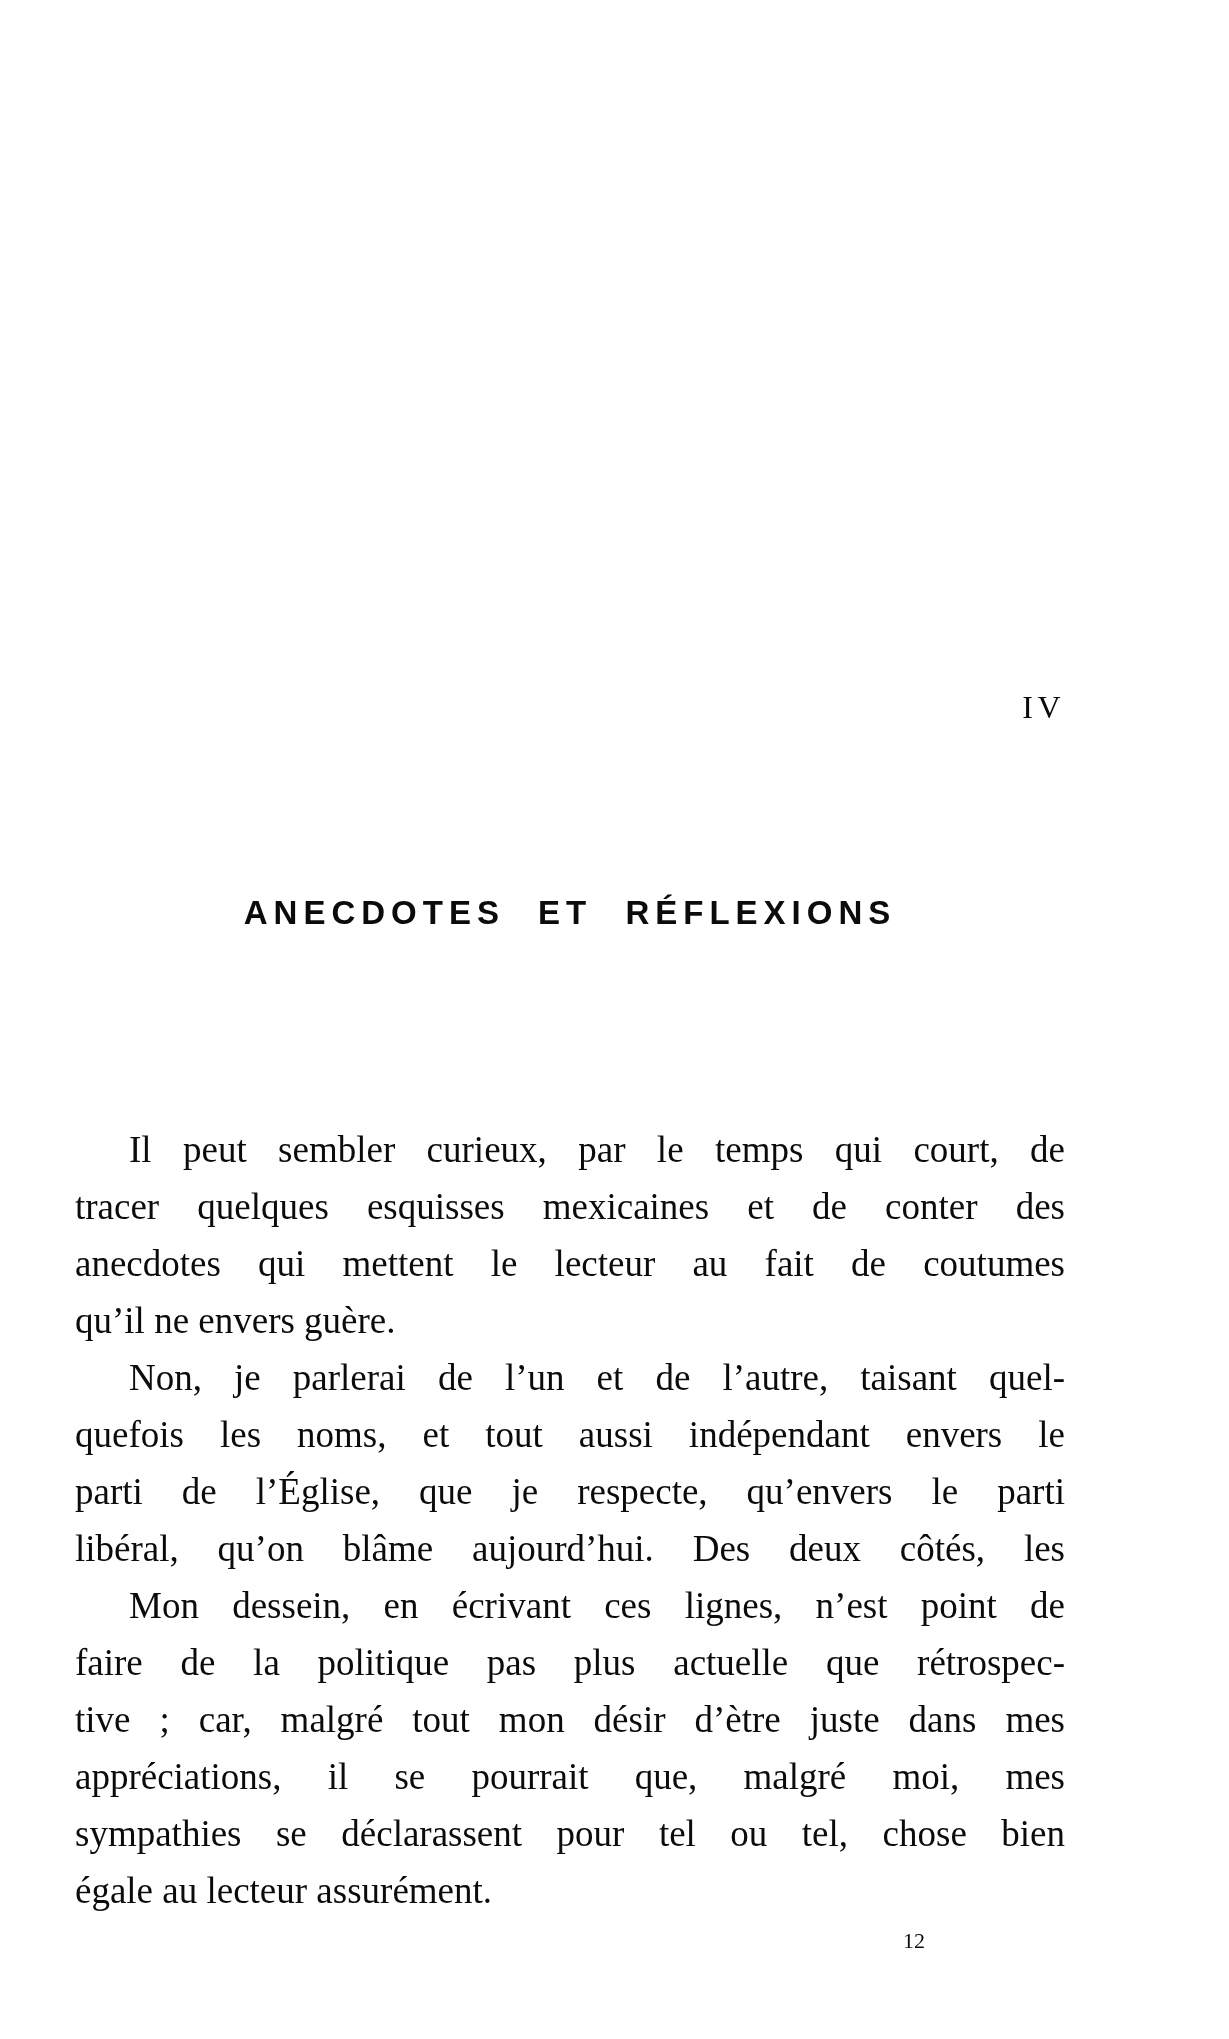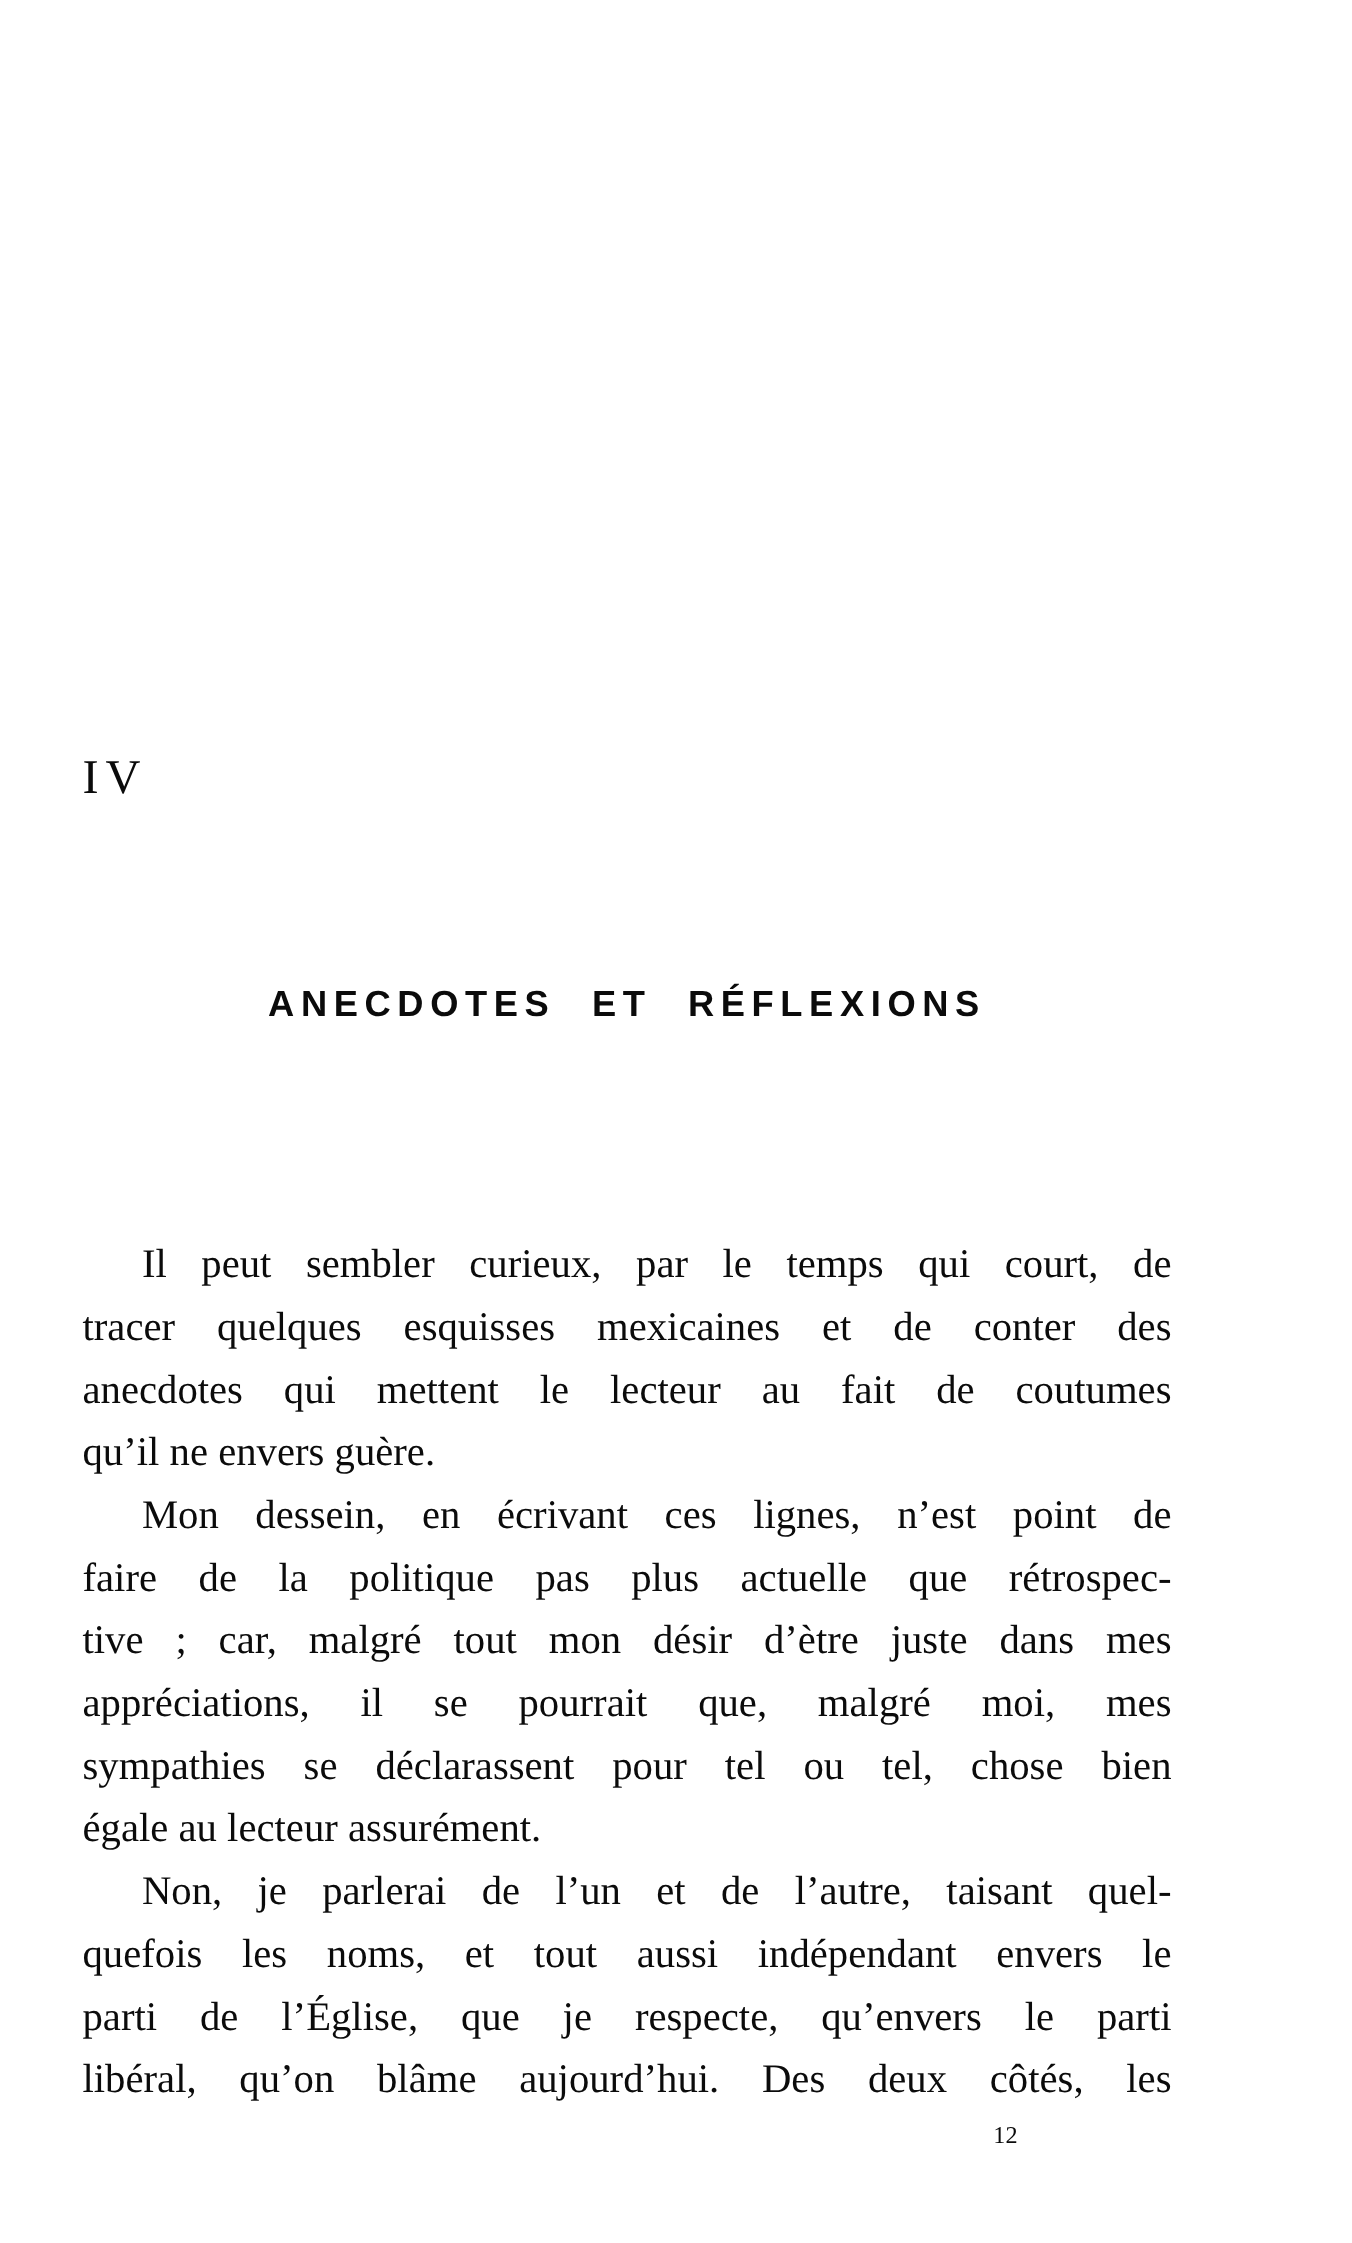--- a/index.html
+++ b/index.html
@@ -14,23 +14,23 @@
     background: #ffffff;
     color: #0b0b0b;
     overflow: hidden;
     font-family: "Liberation Serif", serif;
   }
   .chapter-number {
     position: absolute;
     top: 685px;
     left: 75px;
     width: 990px;
-    text-align: left;
+    text-align: right;
     font-family: "Liberation Serif", serif;
-    font-size: 44px;
+    font-size: 32px;
     line-height: 44px;
     letter-spacing: 0.14em;
     font-weight: 500;
   }
   .section-title {
     position: absolute;
     top: 895px;
     left: 75px;
     width: 990px;
     text-align: center;
@@ -84,32 +84,32 @@
   <div class="body-text">
 
     <div>
       <div class="line indent">Il peut sembler curieux, par le temps qui court, de</div>
       <div class="line">tracer quelques esquisses mexicaines et de conter des</div>
       <div class="line">anecdotes qui mettent le lecteur au fait de coutumes</div>
       <div class="line par-last">qu’il ne envers guère.</div>
     </div>
 
     <div>
+      <div class="line indent">Non, je parlerai de l’un et de l’autre, taisant quel-</div>
+      <div class="line">quefois les noms, et tout aussi indépendant envers le</div>
+      <div class="line">parti de l’Église, que je respecte, qu’envers le parti</div>
+      <div class="line">libéral, qu’on blâme aujourd’hui. Des deux côtés, les</div>
+    </div>
+
+    <div>
       <div class="line indent">Mon dessein, en écrivant ces lignes, n’est point de</div>
       <div class="line">faire de la politique pas plus actuelle que rétrospec-</div>
       <div class="line">tive ; car, malgré tout mon désir d’ètre juste dans mes</div>
       <div class="line">appréciations, il se pourrait que, malgré moi, mes</div>
       <div class="line">sympathies se déclarassent pour tel ou tel, chose bien</div>
       <div class="line par-last">égale au lecteur assurément.</div>
-    </div>
-
-    <div>
-      <div class="line indent">Non, je parlerai de l’un et de l’autre, taisant quel-</div>
-      <div class="line">quefois les noms, et tout aussi indépendant envers le</div>
-      <div class="line">parti de l’Église, que je respecte, qu’envers le parti</div>
-      <div class="line">libéral, qu’on blâme aujourd’hui. Des deux côtés, les</div>
     </div>
 
   </div>
 
   <div class="page-number">12</div>
 
 </div>
 
 </body></html>

